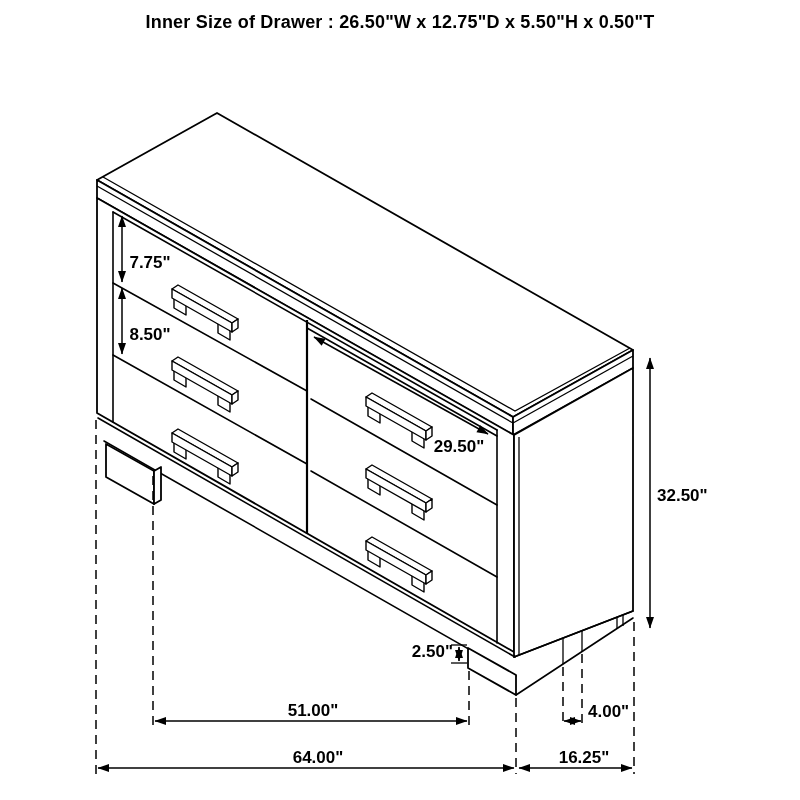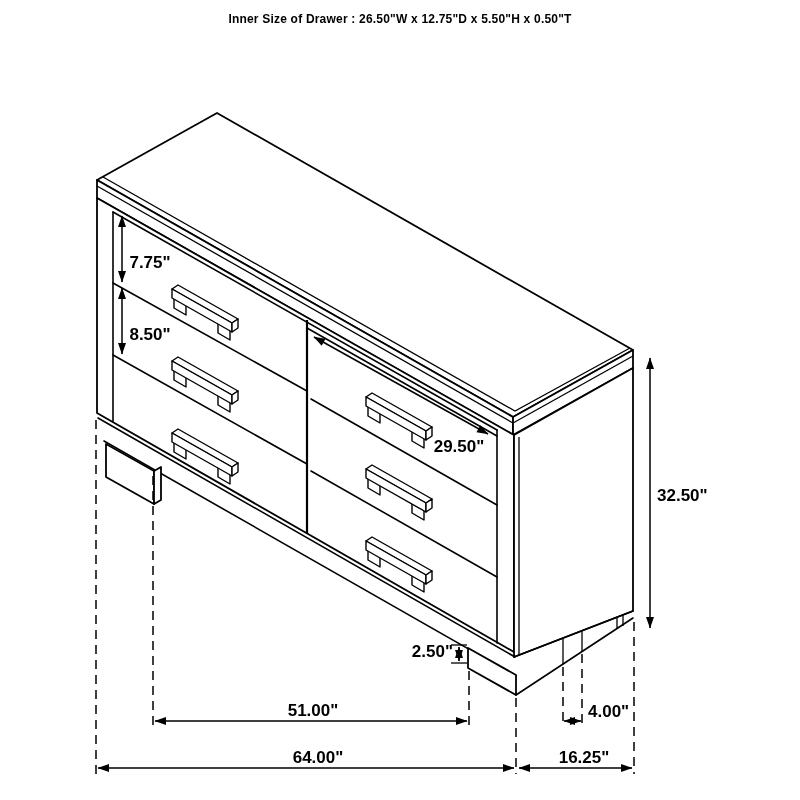--- a/index.html
+++ b/index.html
@@ -8,21 +8,21 @@
     width:800px;height:800px;
     background:#ffffff;
     font-family:"Liberation Sans", sans-serif;
     overflow:hidden;
   }
   .title{
     position:absolute;
     top:12px;left:0;
     width:100%;
     text-align:center;
-    font-size:12px;
+    font-size:18px;
     font-weight:bold;
     color:#000000;
     letter-spacing:0.2px;
   }
   svg{position:absolute;top:0;left:0;}
   svg text{
     font-family:"Liberation Sans", sans-serif;
     font-size:17px;
     font-weight:bold;
     fill:#000000;

